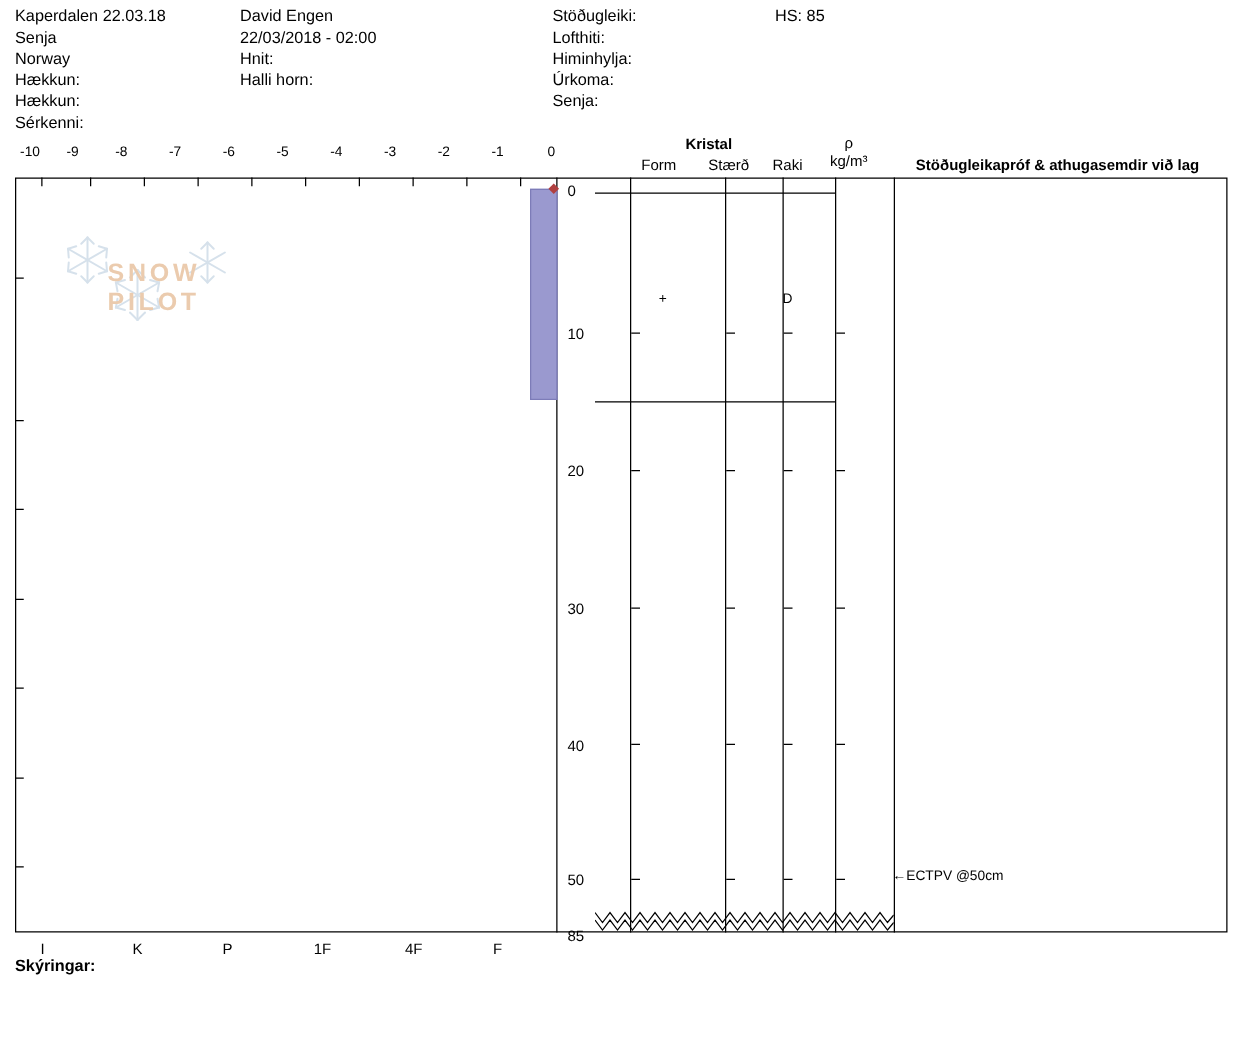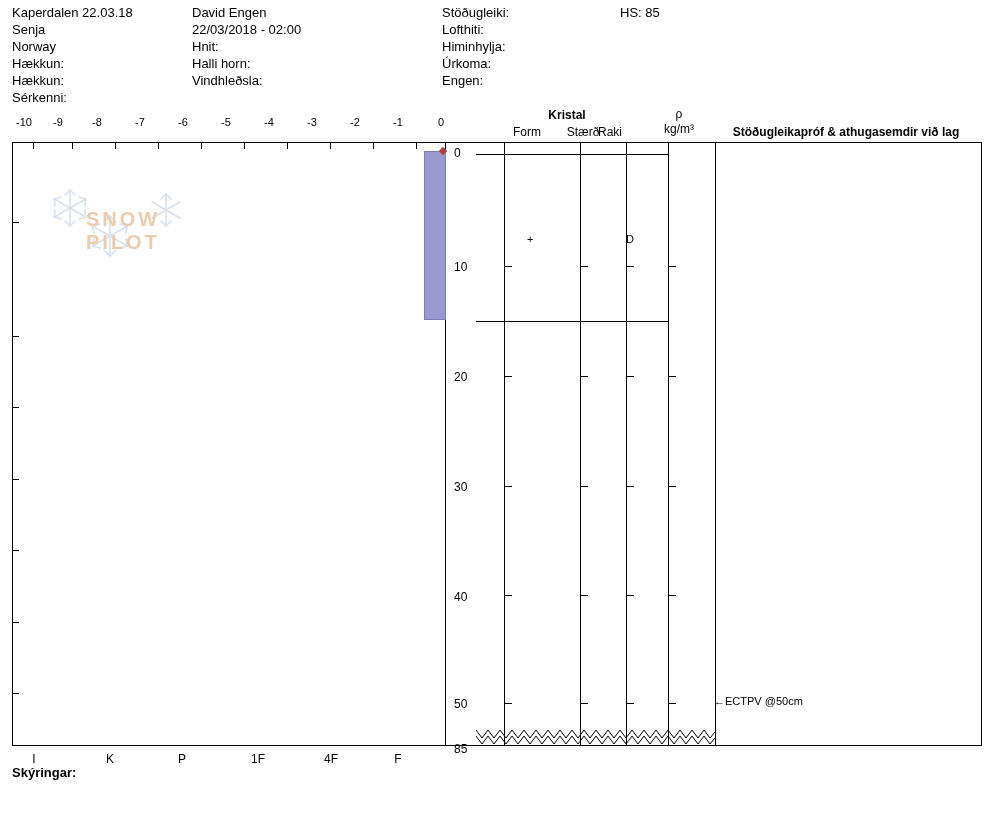--- a/index.html
+++ b/index.html
@@ -183,45 +183,41 @@
     <div class="hdr-line">David Engen</div>
     <div class="hdr-line">22/03/2018 - 02:00</div>
     <div class="hdr-line">
       <span class="hdr-lbl">Hnit:</span>
       <span class="hdr-val"></span>
     </div>
     <div class="hdr-line">
       <span class="hdr-lbl">Halli horn:</span>
       <span class="hdr-val"></span>
     </div>
-    <div class="hdr-line">
-      <span class="hdr-lbl">Vindhleðsla:</span>
-      <span class="hdr-val"></span>
-    </div>
   </div>
 
   <div class="hdr-col" id="col-wx">
     <div class="hdr-line">
       <span class="hdr-lbl">Stöðugleiki:</span>
       <span class="hdr-val"></span>
     </div>
     <div class="hdr-line">
       <span class="hdr-lbl">Lofthiti:</span>
       <span class="hdr-val"></span>
     </div>
     <div class="hdr-line">
       <span class="hdr-lbl">Himinhylja:</span>
       <span class="hdr-val"></span>
     </div>
     <div class="hdr-line">
       <span class="hdr-lbl">Úrkoma:</span>
       <span class="hdr-val"></span>
     </div>
     <div class="hdr-line">
-      <span class="hdr-lbl">Engen:</span>
+      <span class="hdr-lbl">Senja:</span>
       <span class="hdr-val"></span>
     </div>
   </div>
 
   <div class="hdr-col" id="col-hs">
     <div class="hdr-line">
       <span class="hdr-lbl">HS:</span>
       <span class="hdr-val">85</span>
     </div>
   </div>
@@ -278,21 +274,21 @@
   <div class="depth-label" style="top:338px;">30</div>
   <div class="depth-label" style="top:448px;">40</div>
   <div class="depth-label" style="top:555px;">50</div>
   <div class="depth-label" style="top:600px;">85</div>
 </div>
 
 <div id="col-headers" class="abs">
   <div class="chead chead-bold" style="left:46px; top:0px; width:90px;">Kristal</div>
   <div class="chead" style="left:16px; top:17px; width:70px;">Form</div>
   <div class="chead" style="left:80px; top:17px; width:54px;">Stærð</div>
-  <div class="chead" style="left:112px; top:17px; width:44px;">Raki</div>
+  <div class="chead" style="left:132px; top:17px; width:44px;">Raki</div>
   <div class="chead" style="left:178px; top:-1px; width:50px;">ρ</div>
   <div class="chead" style="left:178px; top:14px; width:50px;">kg/m³</div>
   <div class="chead chead-bold" style="left:234px; top:17px; width:272px;">Stöðugleikapróf &amp; athugasemdir við lag</div>
 </div>
 
 <div id="columns" class="abs">
 
   <div class="col-div" style="left:28px;"></div>
   <div class="col-div" style="left:104px;"></div>
   <div class="col-div" style="left:150px;"></div>

